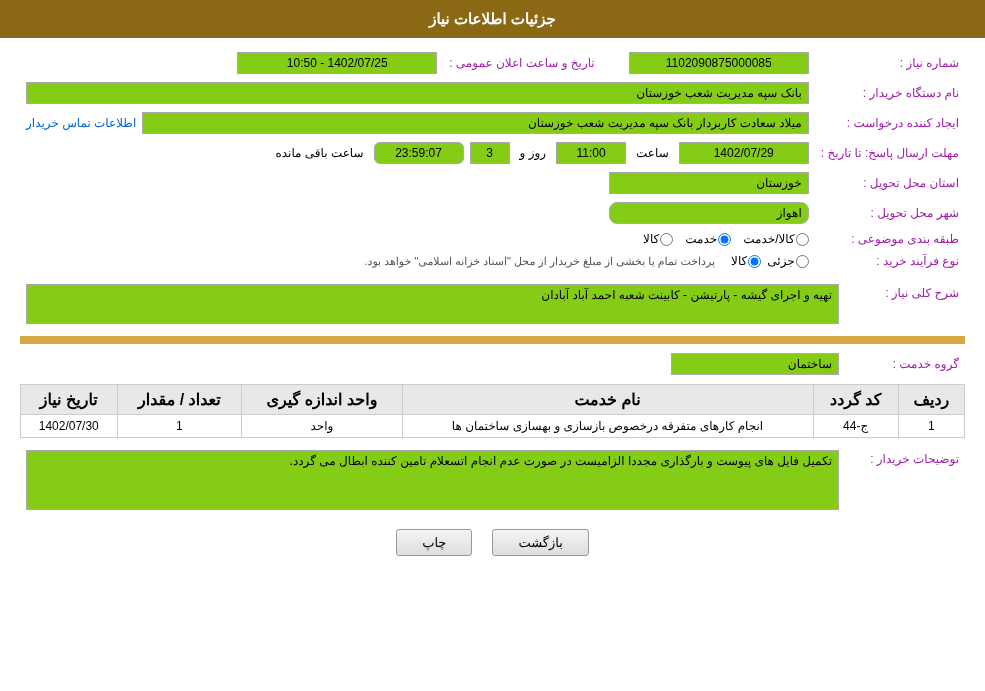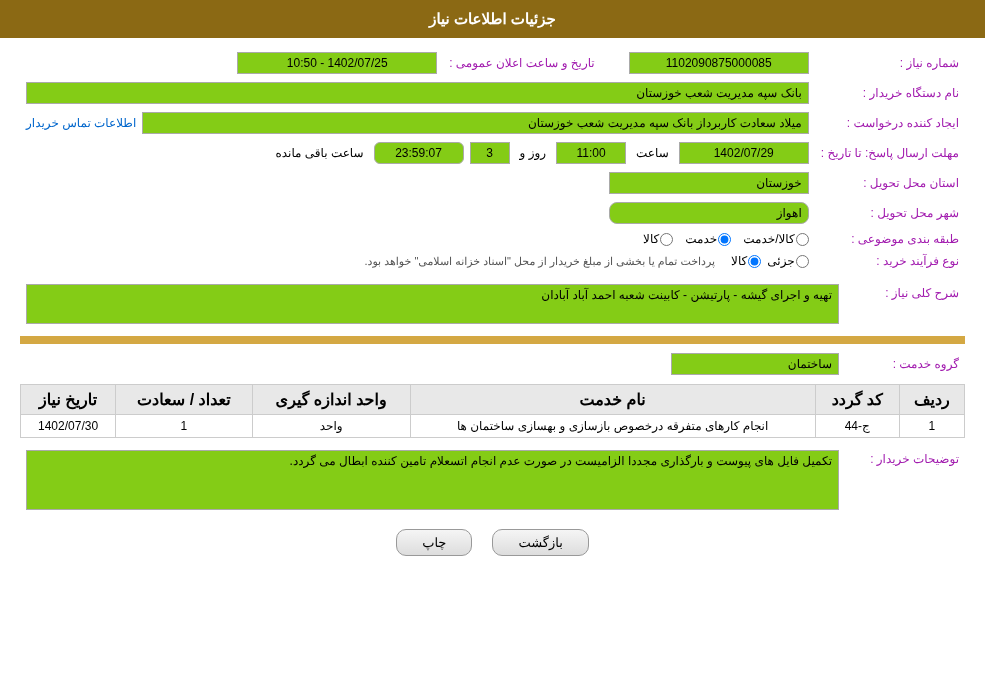--- a/index.html
+++ b/index.html
@@ -113,21 +113,21 @@
       justify-content: center;
       gap: 20px;
       margin: 15px 0 10px 0;
     }
     .btn {
       padding: 5px 25px;
       font-size: 13px;
       font-family: Tahoma, Arial, sans-serif;
       border: 1px solid #999;
       cursor: pointer;
-      border-radius: 10px;
+      border-radius: 3px;
     }
     .btn-print {
       background: linear-gradient(to bottom, #f5f5f5, #ddd);
     }
     .btn-back {
       background: linear-gradient(to bottom, #f5f5f5, #ddd);
     }
     .date-time-row {
       display: flex;
       align-items: center;
@@ -269,21 +269,21 @@
       </tbody>
     </table>
 
     <table class="data-table">
       <thead>
         <tr>
           <th>ردیف</th>
           <th>کد گردد</th>
           <th>نام خدمت</th>
           <th>واحد اندازه گیری</th>
-          <th>تعداد / سعادت</th>
+          <th>تعداد / مقدار</th>
           <th>تاریخ نیاز</th>
         </tr>
       </thead>
       <tbody id="services-tbody">
       <tr>
             <td>1</td>
             <td>ج-44</td>
             <td>انجام کارهای متفرقه درخصوص بازسازی و بهسازی ساختمان ها</td>
             <td>واحد</td>
             <td>1</td>

